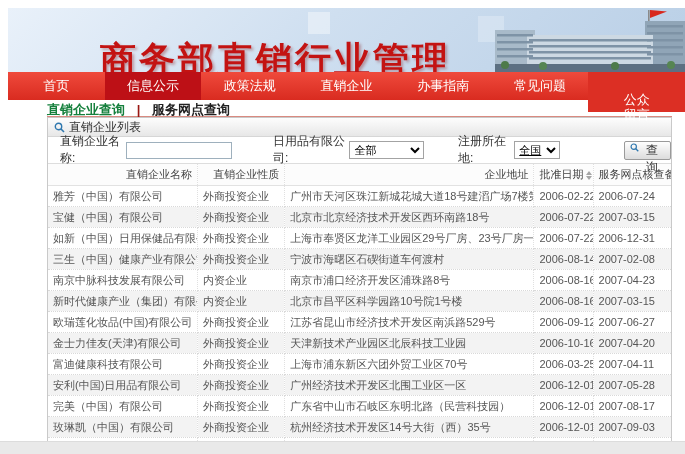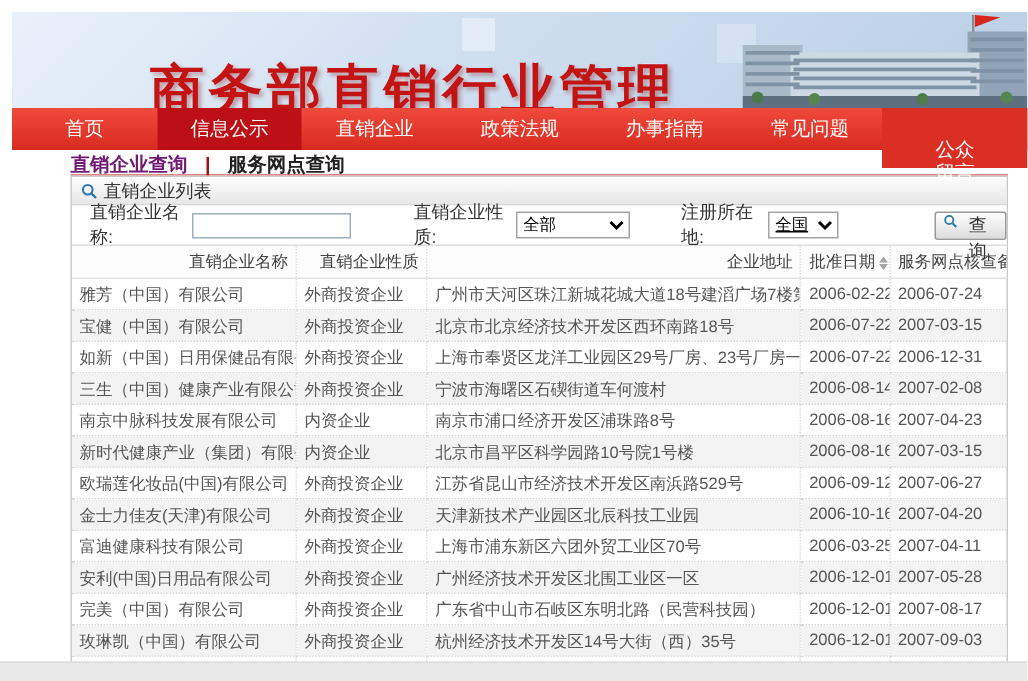--- a/index.html
+++ b/index.html
@@ -31,21 +31,21 @@
   .nav-item.active { background:#bd1016; }
   .nav-item.tall { height:40px; line-height:15px; padding-top:20px; background:#dc2f24;
                    display:block; }
   .nav-item.tall span { display:inline-block; width:2.2em; white-space:normal; }
 
   
   .subnav { position:absolute; left:47px; top:101px; width:625px; height:16px;
             font-size:13px; font-weight:bold; border-bottom:1px solid #d98a80; z-index:1;
             padding-bottom:14px;}
   .subnav a { text-decoration:none; }
-  .subnav .s1 { color:#701a75; }
+  .subnav .s1 { color:#15803d; }
   .subnav .sep { color:#9a1713; margin:0 8px; }
   .subnav .s2 { color:#222; }
 
   
   .panel { position:absolute; left:47px; top:117px; width:625px;
            border:1px solid #c9c9c9; background:#fff; }
   .panel-head { height:19px; background:linear-gradient(#fdfdfd,#e7e7e7);
                 border-bottom:1px solid #d6d6d6; display:flex; align-items:center;
                 padding-left:6px; font-size:12px; color:#333;font-family:Liberation Mono, monospace; }
   .panel-head svg { margin-right:4px; }
@@ -122,22 +122,22 @@
         <circle cx="48" cy="58" r="4" fill="#568552"></circle>
       <circle cx="120" cy="58" r="4" fill="#4d7a4a"></circle>
         <circle cx="176" cy="57" r="4" fill="#568552"></circle>
     </svg>
     <div class="banner-title">商务部直销行业管理</div>
   </div>
 
   <div class="nav">
     <a class="nav-item">首页</a>
     <a class="nav-item active">信息公示</a>
+    <a class="nav-item">政策法规</a>
     <a class="nav-item">直销企业</a>
-    <a class="nav-item">政策法规</a>
     <a class="nav-item">办事指南</a>
     <a class="nav-item">常见问题</a>
     <a class="nav-item tall"><span>公众留言</span></a>
   </div>
 
   <div class="subnav">
     <a class="s1">直销企业查询</a>
     <span class="sep">|</span>
     <a class="s2">服务网点查询</a>
   </div>
@@ -149,21 +149,21 @@
         <circle cx="4.5" cy="4.5" r="3.2" fill="none" stroke="#2e77ae" stroke-width="1.4"></circle>
         <line x1="7" y1="7" x2="10" y2="10" stroke="#2e77ae" stroke-width="1.6"></line>
       </svg>
       <span>直销企业列表</span>
     </div>
 
     <div class="search-row">
       <label>直销企业名称:</label>
       <input type="text" value="" style="">
       <span class="gap1"></span>
-      <label>直销企业性质:</label>
+      <label>日用品有限公司:</label>
       <select class="sel-type">
         <option>全部</option>
       </select>
       <label>注册所在地:</label>
       <select class="sel-region">
         <option>全国</option>
       </select>
       <span class="gap2"></span>
       <button class="btn-query">
         <svg width="11" height="11" viewBox="0 0 11 11">

